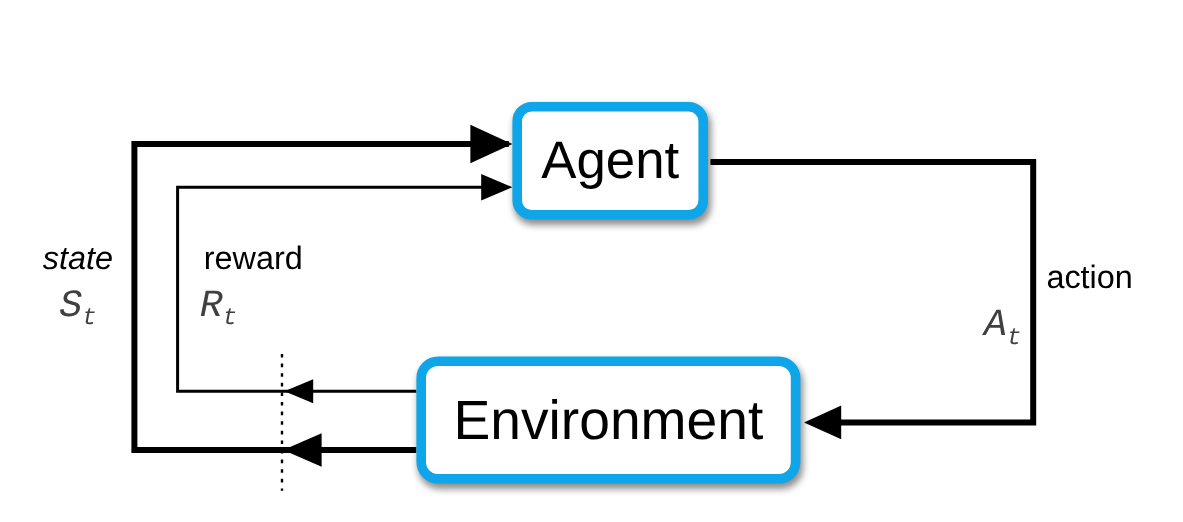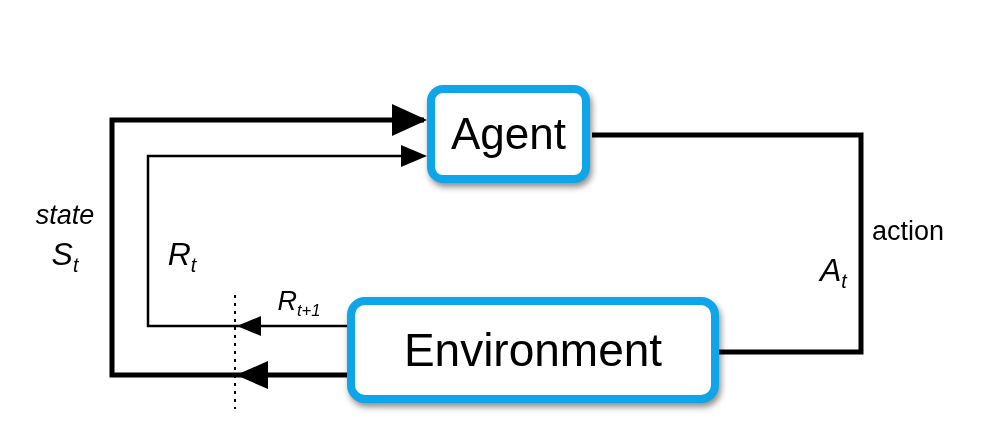--- a/index.html
+++ b/index.html
@@ -18,32 +18,32 @@
     border:8px solid #0ea5e9;
     display:flex;align-items:center;justify-content:center;
     color:#000000;
     box-shadow:2px 4px 6px rgba(0,0,0,0.45);
   }
   .node-agent{
     left:427px;top:85px;width:163px;height:98px;
     border-radius:16px;font-size:44px;
   }
   .node-env{
-    left:347px;top:297px;width:372px;height:106px;
+    left:347px;top:297px;width:320px;height:106px;
     border-radius:18px;font-size:46px;
   }
   .word{
     position:absolute;
     font-size:27px;color:#000000;line-height:1.1;
   }
   .math{
     position:absolute;
-    font-family:Liberation Sans, sans-serif;
+    font-family:Liberation Mono, monospace;
     font-style:italic;
-    font-size:32px;color:#000000;line-height:1.05;
+    font-size:32px;color:#404040;line-height:1.05;
   }
   .math sub{
     font-size:0.62em;
     font-style:italic;
     line-height:0;
   }
   .math-small{font-size:27px;}
   .ctr{text-align:center;}
 </style>
 </head>
@@ -70,20 +70,20 @@
   <div class="node node-agent">
     <span>Agent</span>
   </div>
   <div class="node node-env">
     <span>Environment</span>
   </div>
 
   <div class="word ctr" style="left:18px;top:201px;width:94px;font-style:italic;">state</div>
   <div class="math ctr" style="left:18px;top:238px;width:94px;"><span>S</span><sub>t</sub></div>
 
+  <div class="word ctr" style="left:156px;top:201px;width:110px;">reward</div>
   <div class="math ctr" style="left:150px;top:238px;width:64px;"><span>R</span><sub>t</sub></div>
 
   <div class="word" style="left:872px;top:217px;text-align:right;">action</div>
   <div class="math" style="left:820px;top:254px;"><span>A</span><sub>t</sub></div>
 
-  <div class="math math-small ctr" style="left:260px;top:287px;width:78px;"><span>R</span><sub>t+1</sub></div>
 
 </div>
 
 </body></html>

